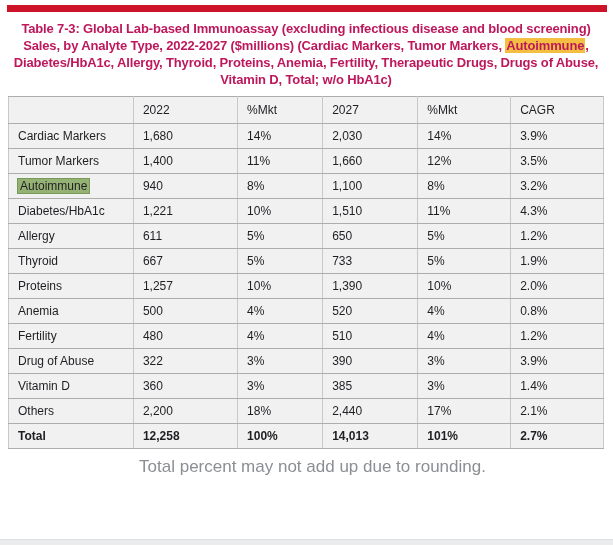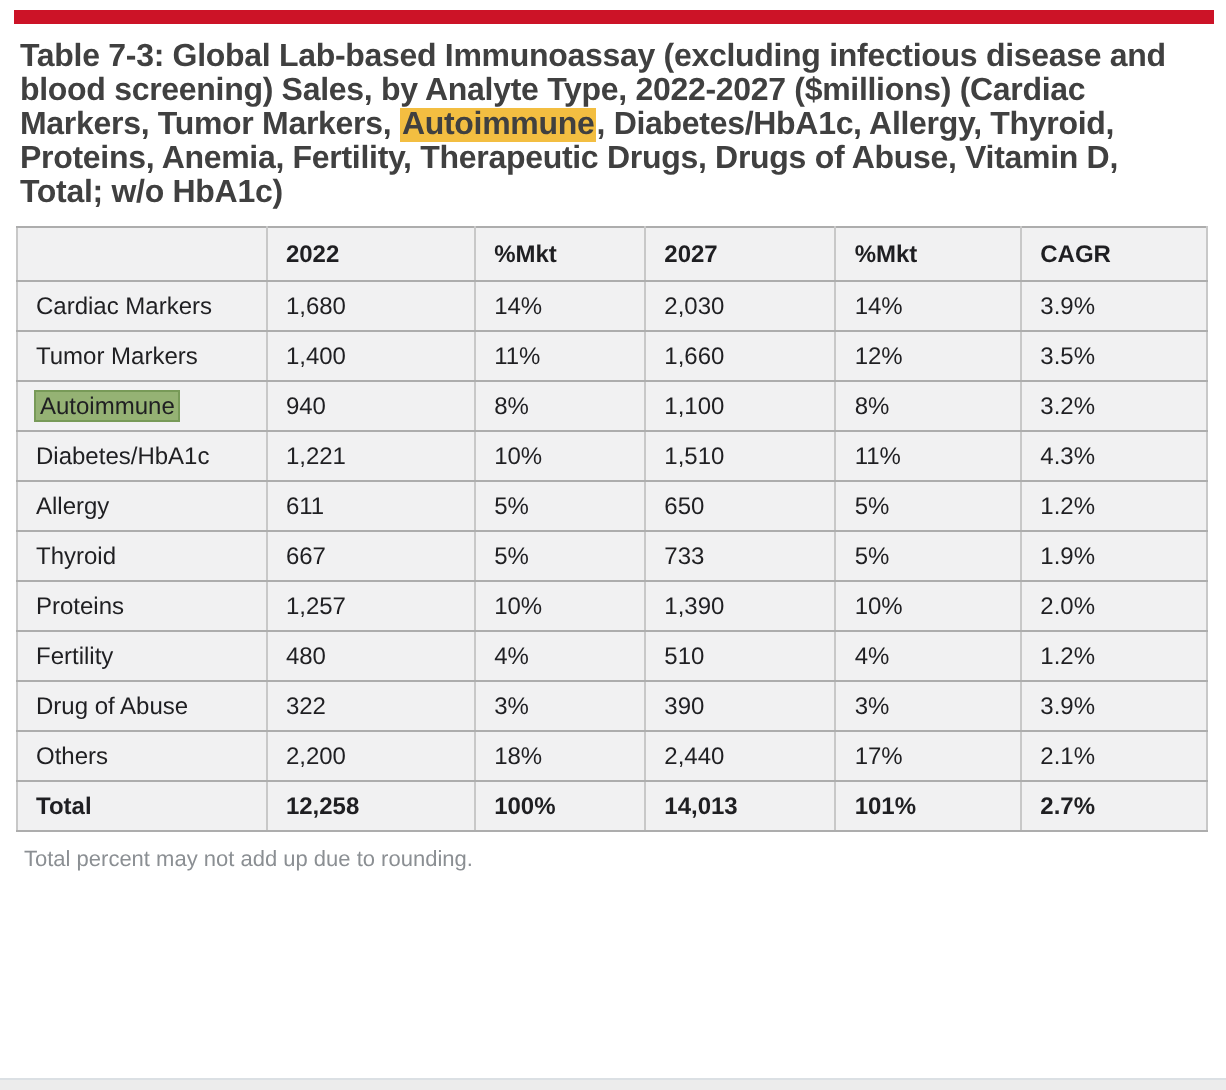--- a/index.html
+++ b/index.html
@@ -13,24 +13,25 @@
   }
   .top-bar {
     margin: 5px 6px 0 7px;
     height: 7px;
     background: #cc1327;
   }
   .title {
     margin: 8px 10px 0 10px;
     width: 592px;
     font-weight: bold;
-    font-size: 16px;
+    font-size: 13px;
     line-height: 17px;
     letter-spacing: -0.15px;
-    color: #404040;
+    color: #be185d;
+    text-align: center;
   }
   .hl-yellow {
     background: #f3be41;
     padding: 0 1px;
   }
   .table-wrap {
     margin: 8px 0 0 8px;
     width: 596px;
   }
   table {
@@ -47,31 +48,32 @@
     border-left: 1px solid #c8c8c8;
     border-right: 1px solid #c8c8c8;
     height: 25px;
     padding: 0 4px 0 9px;
     text-align: left;
     vertical-align: middle;
     font-weight: normal;
     white-space: nowrap;
     overflow: hidden;
   }
-  thead th { font-weight: bold; height: 27px; }
+  thead th { font-weight: normal; height: 27px; }
   tr.total-row td { font-weight: bold; }
   .hl-green {
     background: #95b274;
     outline: 1px solid #789a58;
     padding: 0 2px;
   }
   .footnote {
     margin: 8px 0 0 12px;
-    font-size: 11px;
+    font-size: 17px;
     color: #8b8f93;
+    text-align: center;
   }
   .bottom-bar {
     position: absolute;
     left: 0; right: 0; bottom: 0;
     height: 6px;
     background: #ececec;
     border-top: 1px solid #dbe0e4;
   }
 </style>
 </head>
@@ -152,34 +154,50 @@
         </tr>
         <tr>
           <td>Proteins</td>
           <td>1,257</td>
           <td>10%</td>
           <td>1,390</td>
           <td>10%</td>
           <td>2.0%</td>
         </tr>
         <tr>
+          <td>Anemia</td>
+          <td>500</td>
+          <td>4%</td>
+          <td>520</td>
+          <td>4%</td>
+          <td>0.8%</td>
+        </tr>
+        <tr>
           <td>Fertility</td>
           <td>480</td>
           <td>4%</td>
           <td>510</td>
           <td>4%</td>
           <td>1.2%</td>
         </tr>
         <tr>
           <td>Drug of Abuse</td>
           <td>322</td>
           <td>3%</td>
           <td>390</td>
           <td>3%</td>
           <td>3.9%</td>
+        </tr>
+        <tr>
+          <td>Vitamin D</td>
+          <td>360</td>
+          <td>3%</td>
+          <td>385</td>
+          <td>3%</td>
+          <td>1.4%</td>
         </tr>
         <tr>
           <td>Others</td>
           <td>2,200</td>
           <td>18%</td>
           <td>2,440</td>
           <td>17%</td>
           <td>2.1%</td>
         </tr>
         <tr class="total-row">

